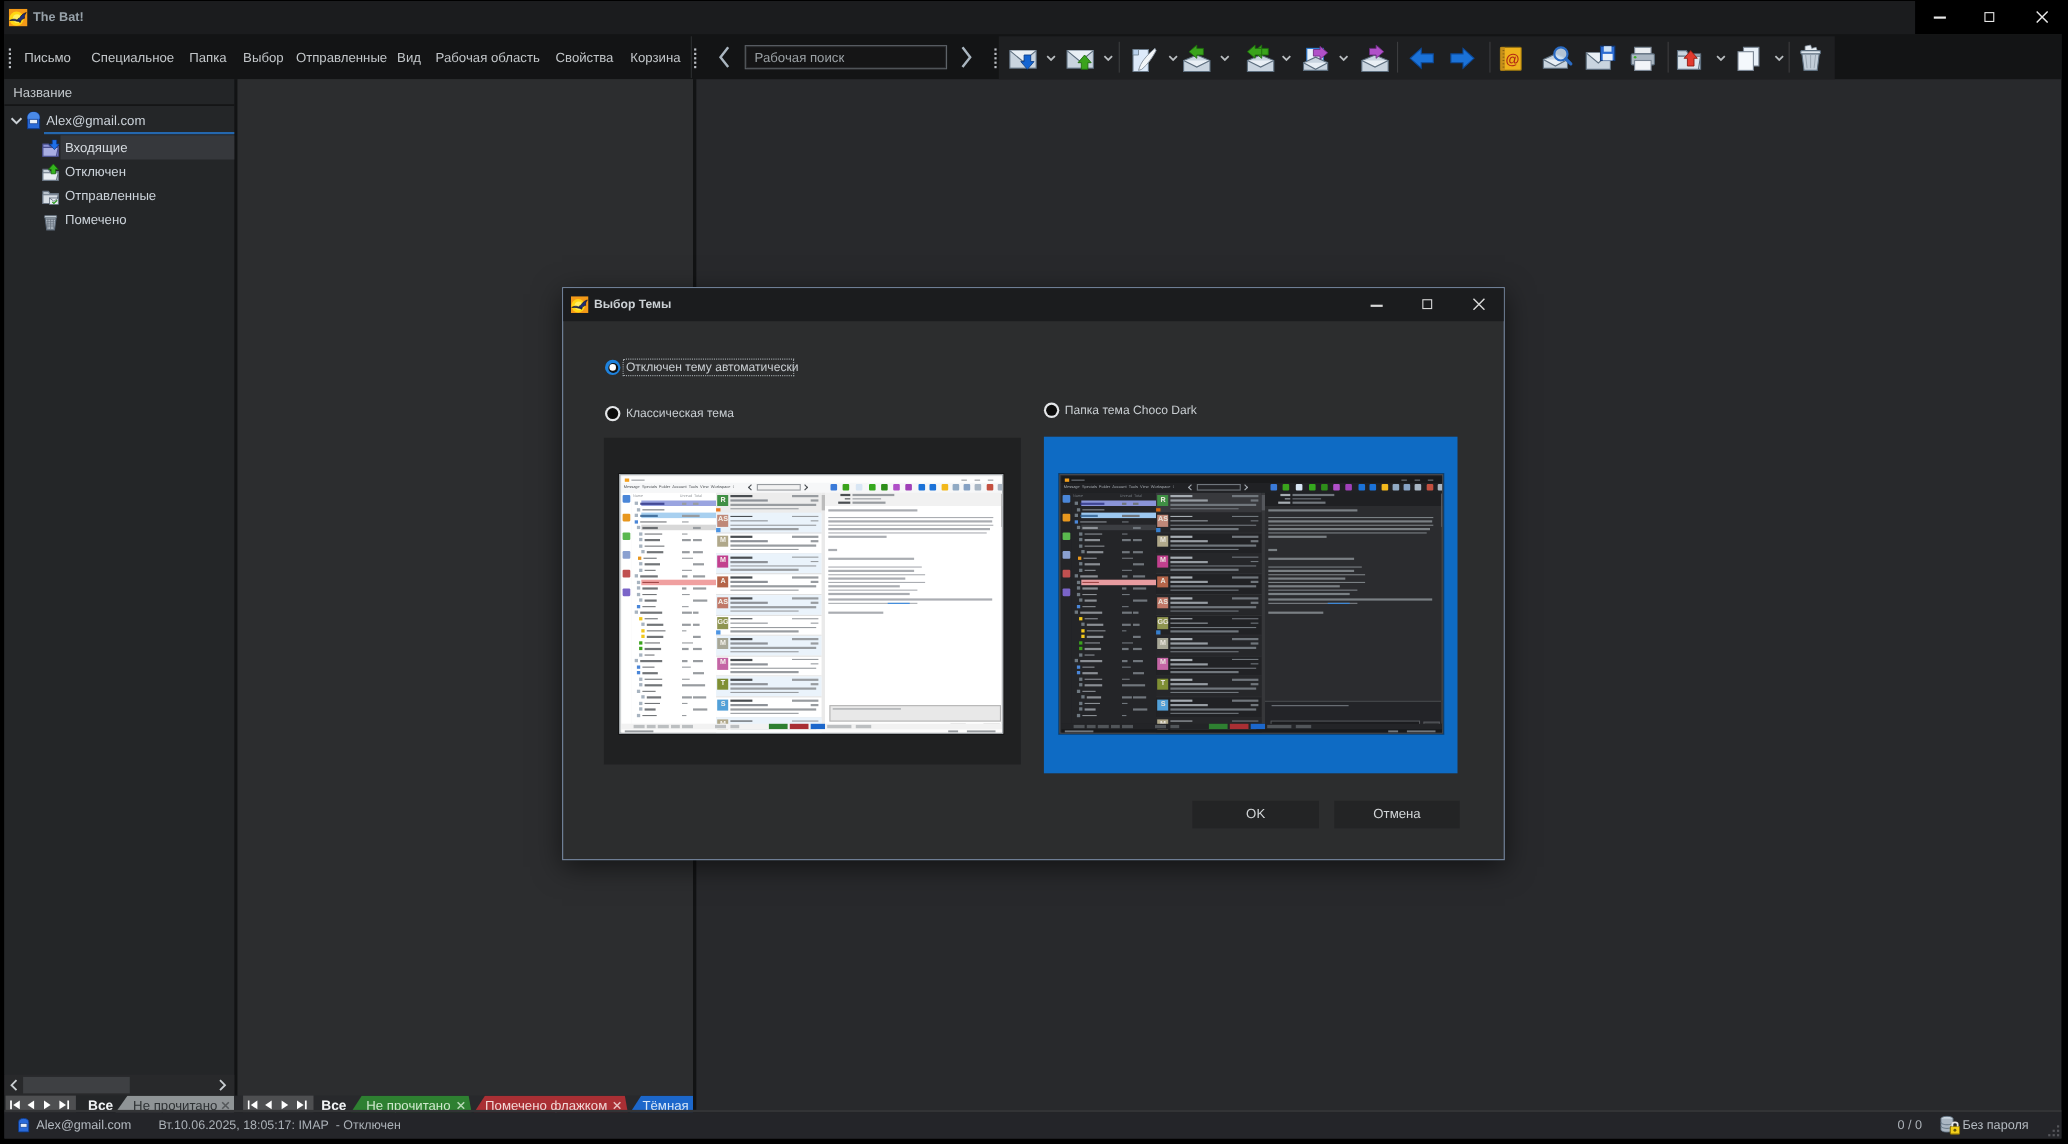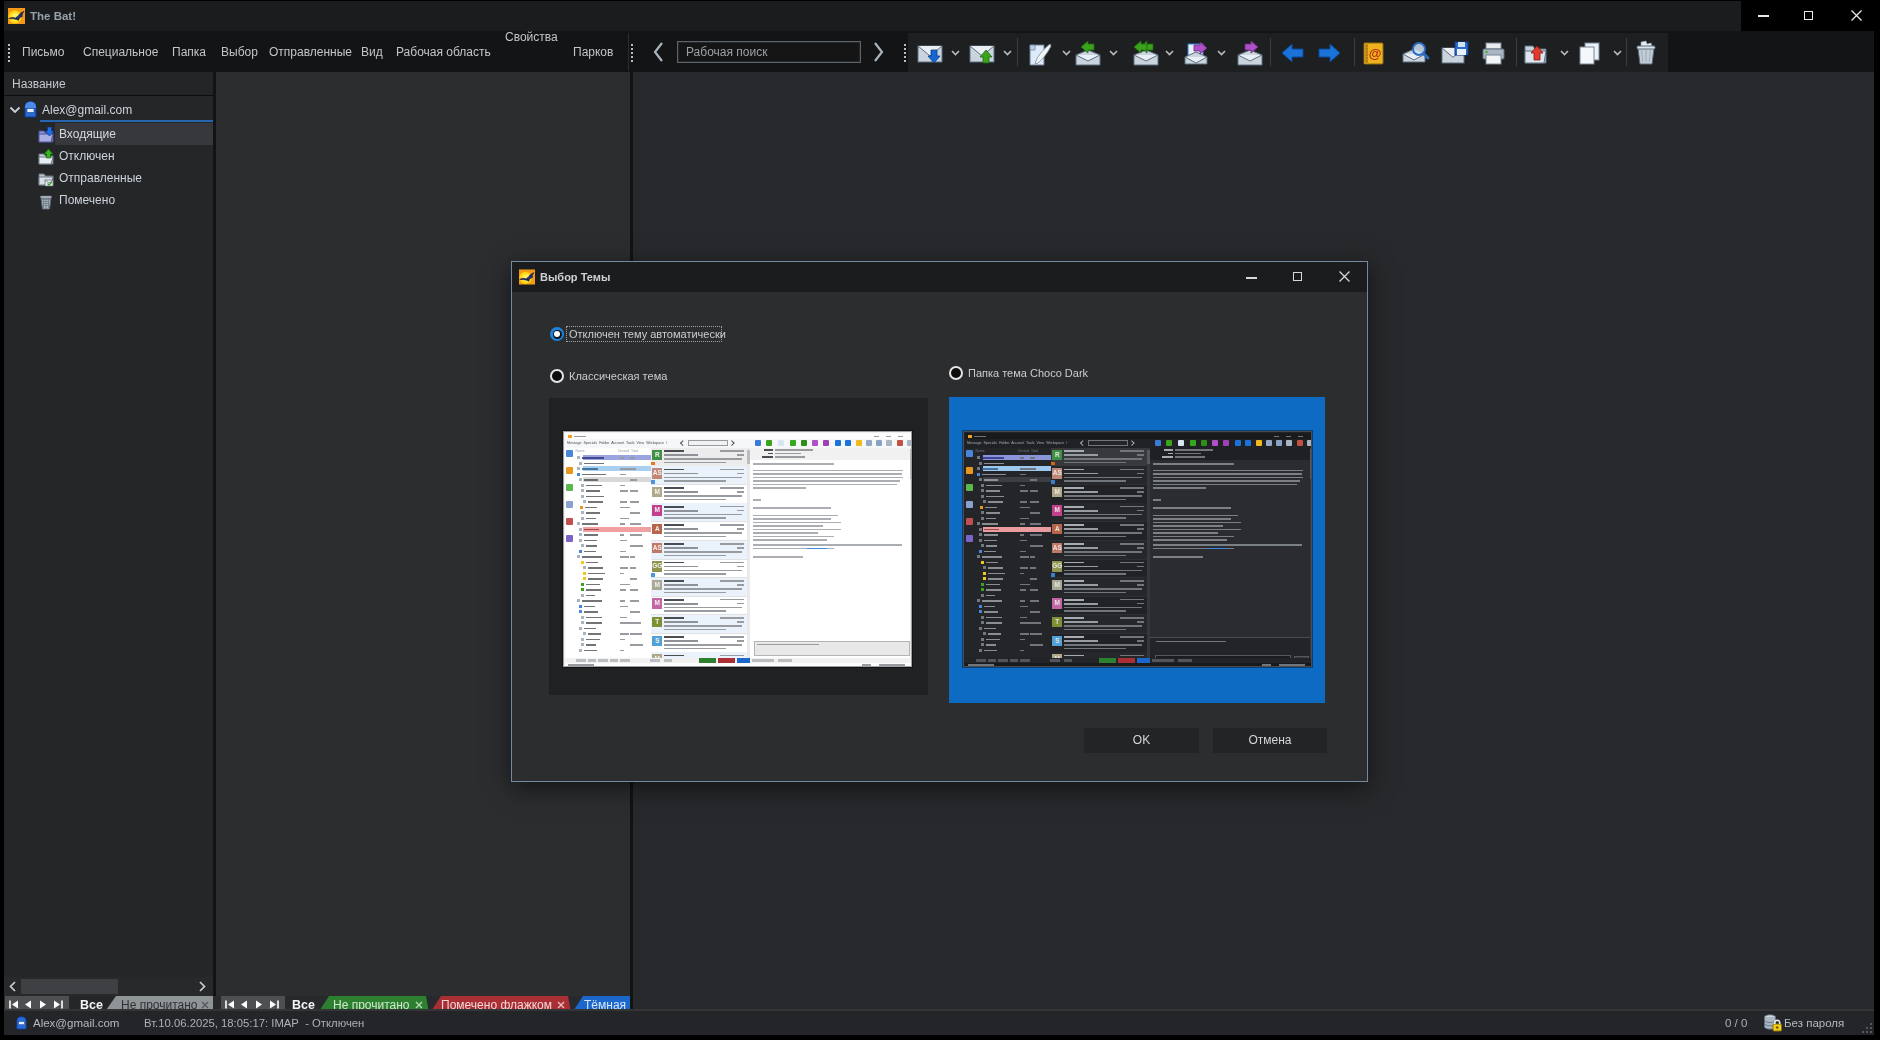--- a/index.html
+++ b/index.html
@@ -31,22 +31,22 @@
     <div class="abs" style="left:0px;top:12px;width:2px;height:2px;background:#b9bdc2"></div>
     <div class="abs" style="left:0px;top:16px;width:2px;height:2px;background:#b9bdc2"></div>
   </div>
 <div class="abs" style="left:22px;top:45px;font-size:12px;color:#c2c6c9">Письмо</div>
 <div class="abs" style="left:83px;top:45px;font-size:12px;color:#c2c6c9">Специальное</div>
 <div class="abs" style="left:172px;top:45px;font-size:12px;color:#c2c6c9">Папка</div>
 <div class="abs" style="left:221px;top:45px;font-size:12px;color:#c2c6c9">Выбор</div>
 <div class="abs" style="left:269px;top:45px;font-size:12px;color:#c2c6c9">Отправленные</div>
 <div class="abs" style="left:361px;top:45px;font-size:12px;color:#c2c6c9">Вид</div>
 <div class="abs" style="left:396px;top:45px;font-size:12px;color:#c2c6c9">Рабочая область</div>
-<div class="abs" style="left:505px;top:30px;font-size:12px;color:#c2c6c9">Свойства</div>
-<div class="abs" style="left:573px;top:45px;font-size:12px;color:#c2c6c9">Парков</div>
+<div class="abs" style="left:505px;top:45px;font-size:12px;color:#c2c6c9">Свойства</div>
+<div class="abs" style="left:573px;top:45px;font-size:12px;color:#c2c6c9">Корзина</div>
 <div class="abs" style="left:628px;top:33px;width:1px;height:38px;background:#2c2d2f"></div>
 <div class="abs" style="left:631px;top:44px;width:2px;height:18px">
     <div class="abs" style="left:0px;top:0px;width:2px;height:2px;background:#b9bdc2"></div>
     <div class="abs" style="left:0px;top:4px;width:2px;height:2px;background:#b9bdc2"></div>
     <div class="abs" style="left:0px;top:8px;width:2px;height:2px;background:#b9bdc2"></div>
     <div class="abs" style="left:0px;top:12px;width:2px;height:2px;background:#b9bdc2"></div>
     <div class="abs" style="left:0px;top:16px;width:2px;height:2px;background:#b9bdc2"></div>
   </div>
 <svg class="abs" style="left:652px;top:42px" width="12" height="20" viewBox="0 0 12 20">
     <path d="M10 1 L3 10 L10 19" stroke="#a9b5bf" stroke-width="2.2" fill="none"></path>

